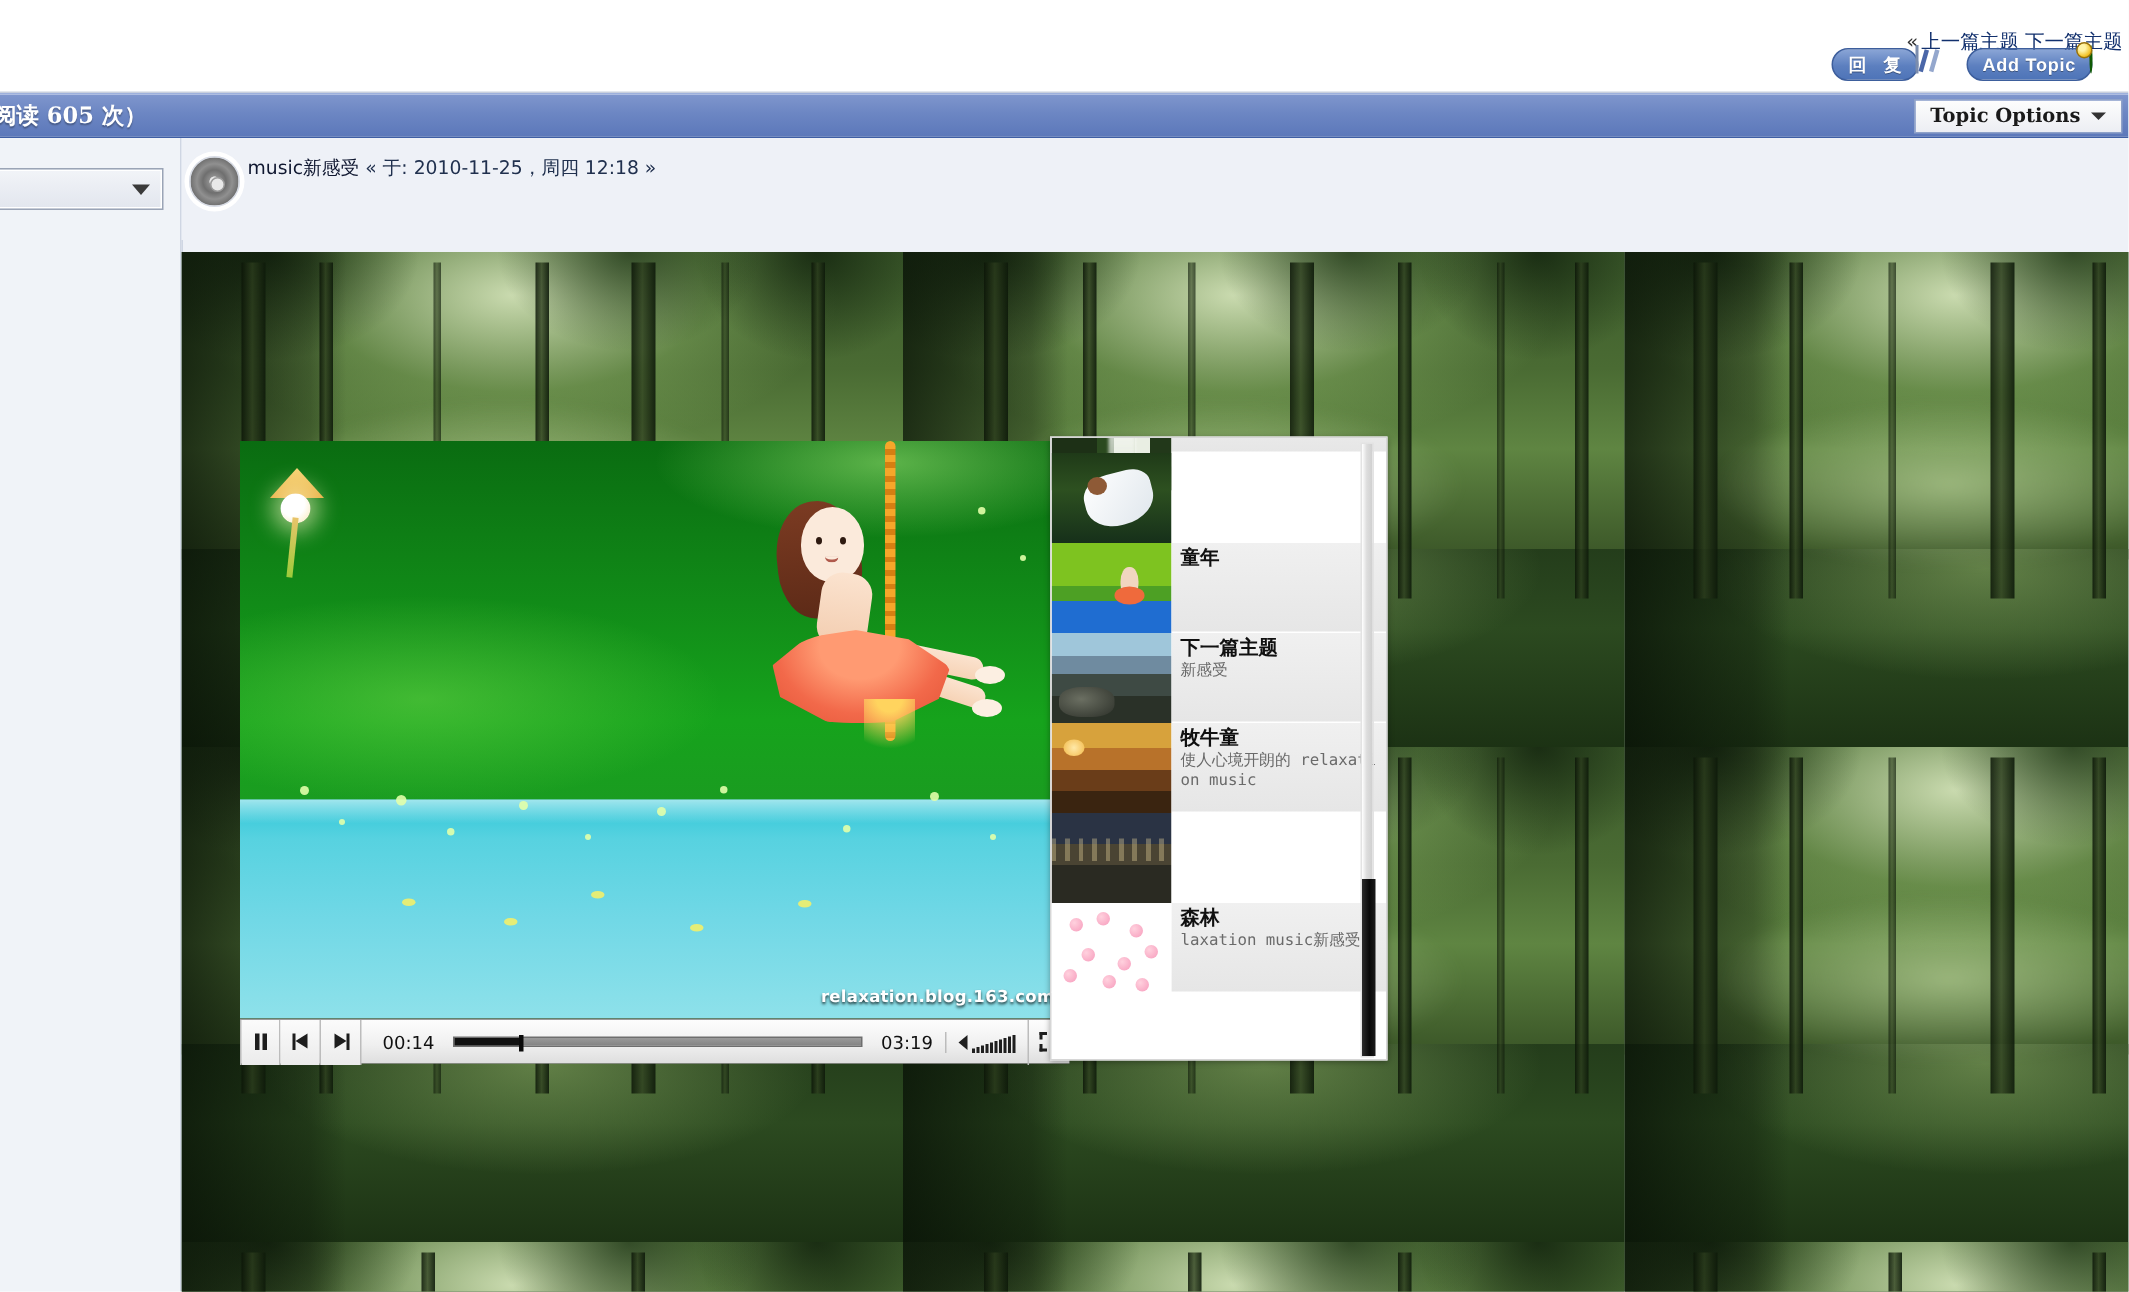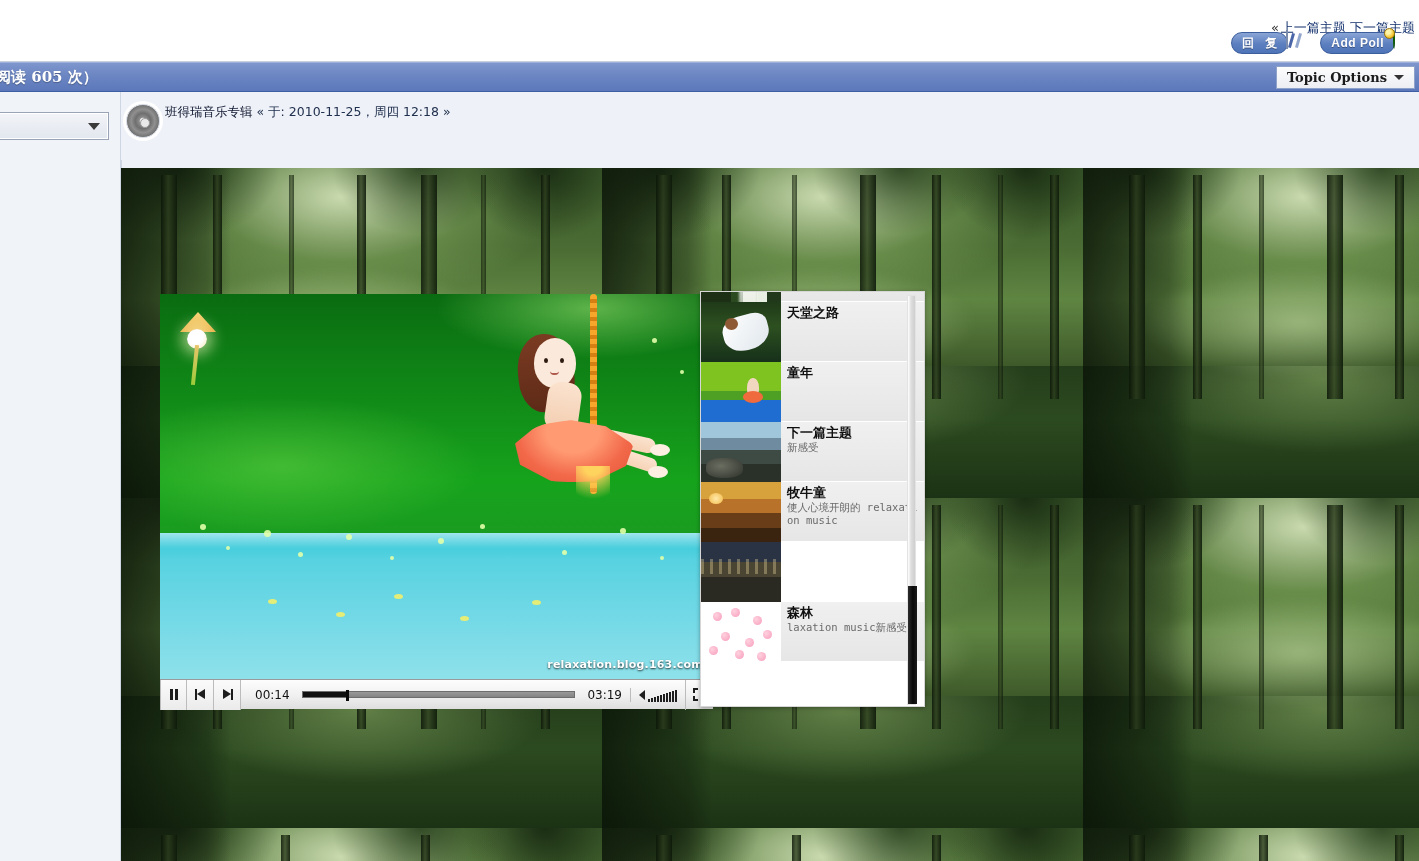--- a/index.html
+++ b/index.html
@@ -335,21 +335,21 @@
       <span class="chev">«</span><a class="lnk" href="#">上一篇主题</a>
       <a class="lnk" href="#">下一篇主题</a>
     </div>
 
     <div class="btn-row">
       <div style="display:flex;align-items:center">
         <span class="pillbtn cn">回 复</span>
         <span class="btn-ico"><span class="ico-pencil"></span></span>
       </div>
       <div style="display:flex;align-items:center">
-        <span class="pillbtn">Add Poll</span>
+        <span class="pillbtn">Add Topic</span>
         <span class="btn-ico"><span class="ico-ball"></span></span>
       </div>
     </div>
   </div>
 
   <div class="topic-bar">
     <div class="topic-title">阅读 605 次）</div>
     <div class="topic-options">
       <span>Topic Options</span>
       <span class="caret-down"></span>
@@ -362,21 +362,21 @@
       <div class="left-select">
         <span style="flex:1;font-size:12px;color:#333"></span>
         <span class="sel-caret"></span>
       </div>
     </div>
     <div class="divider-v"></div>
 
     <div class="post-head">
       <div class="avatar-cd"></div>
       <div class="post-meta">
-        <span class="author">班得瑞音乐专辑</span>
+        <span class="author">music新感受</span>
         <span class="date">« 于:</span>
         <span class="date">2010-11-25，周四 12:18</span>
         <span class="date">»</span>
       </div>
     </div>
 
     <div class="forest-area">
       <div class="tile" style="left:0px;top:0px">
         <div class="sky"></div>
           <div class="ground"></div>
@@ -587,24 +587,20 @@
           <div class="pl-text">
             <div class="pl-title"></div>
             <div class="pl-sub cn"></div>
           </div>
         </div>
 
         <div class="pl-item">
           <div class="pl-thumb">
               <span class="th th-lady"></span>
             </div>
-          <div class="pl-text">
-            <div class="pl-title">天堂之路</div>
-            <div class="pl-sub cn"></div>
-          </div>
         </div>
 
         <div class="pl-item">
           <div class="pl-thumb">
               <span class="th th-girl"></span>
             </div>
           <div class="pl-text">
             <div class="pl-title">童年</div>
             <div class="pl-sub cn"></div>
           </div>

